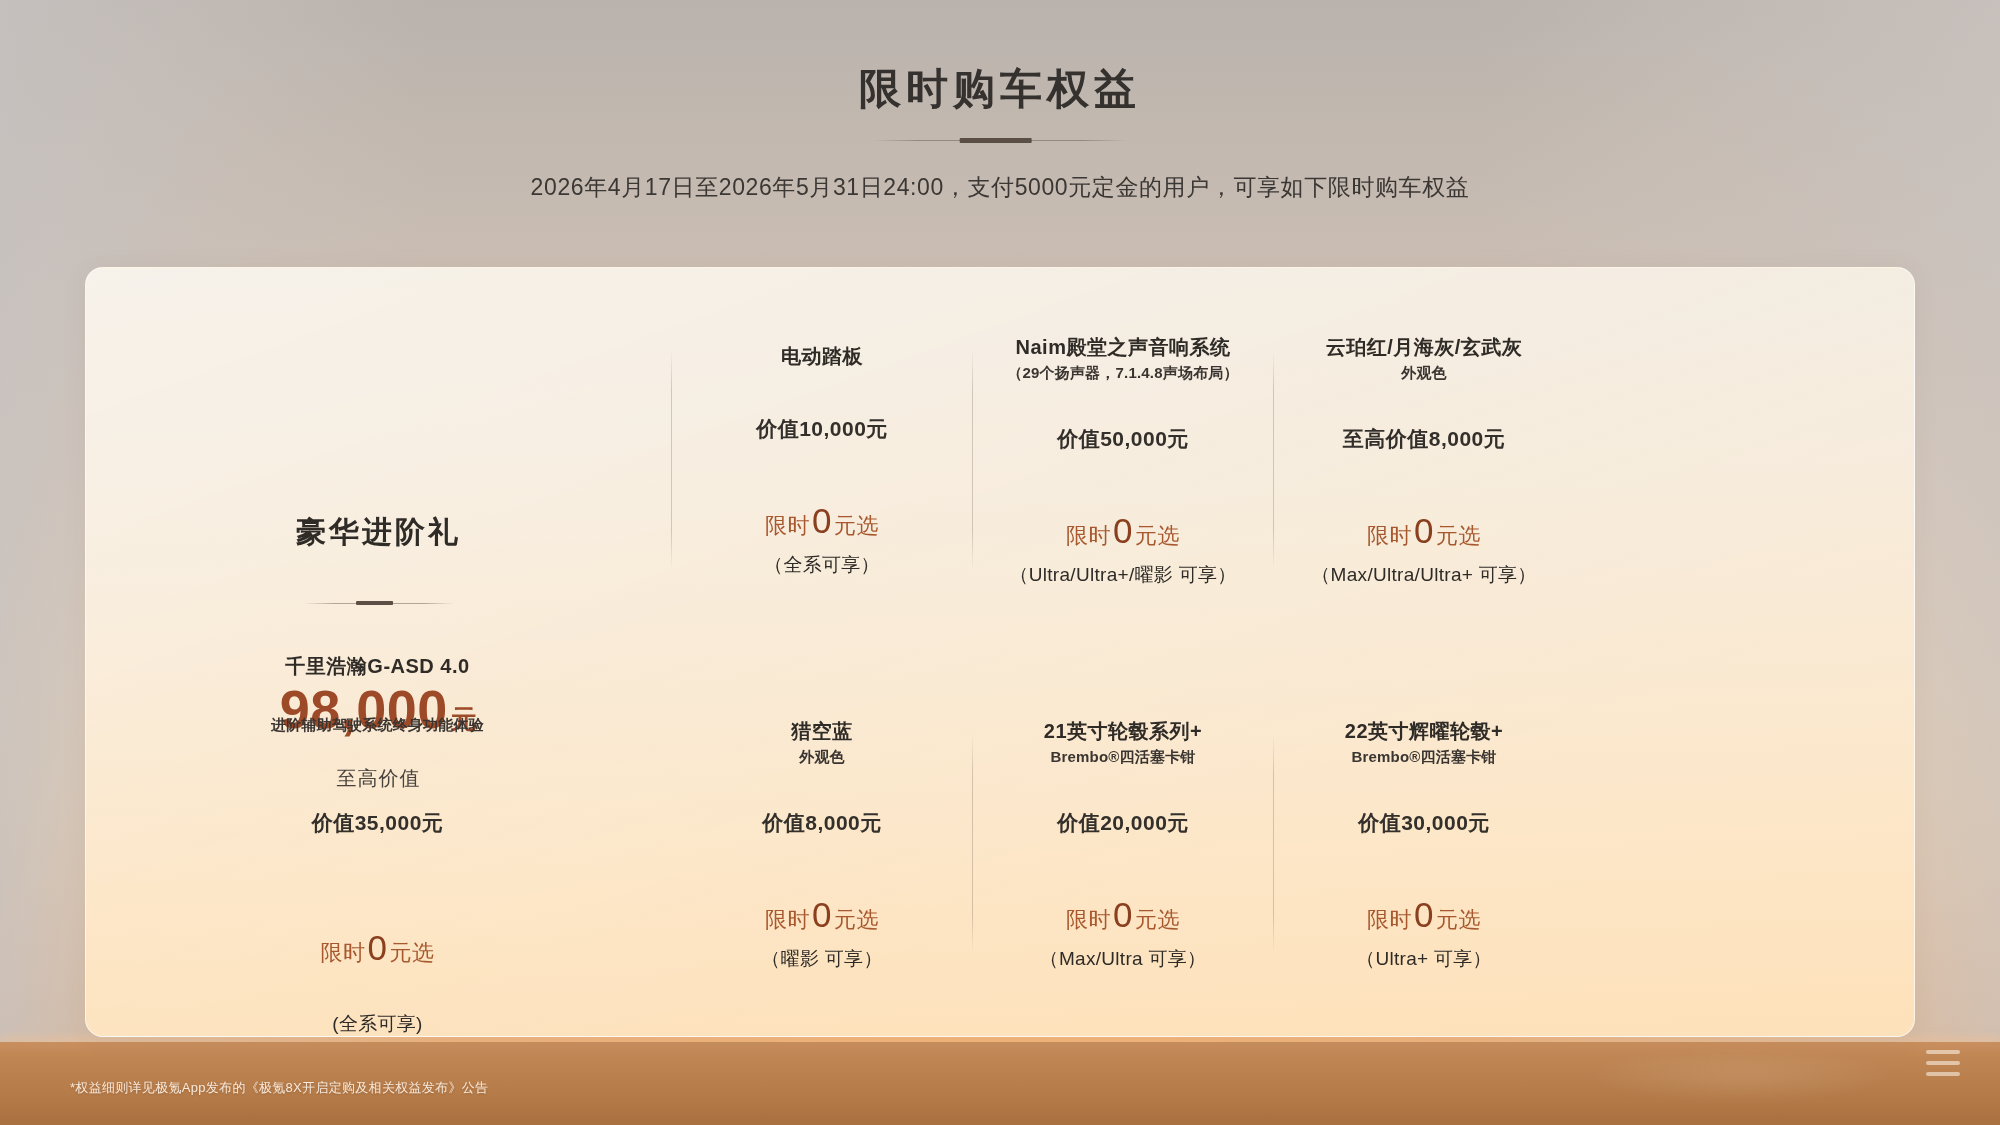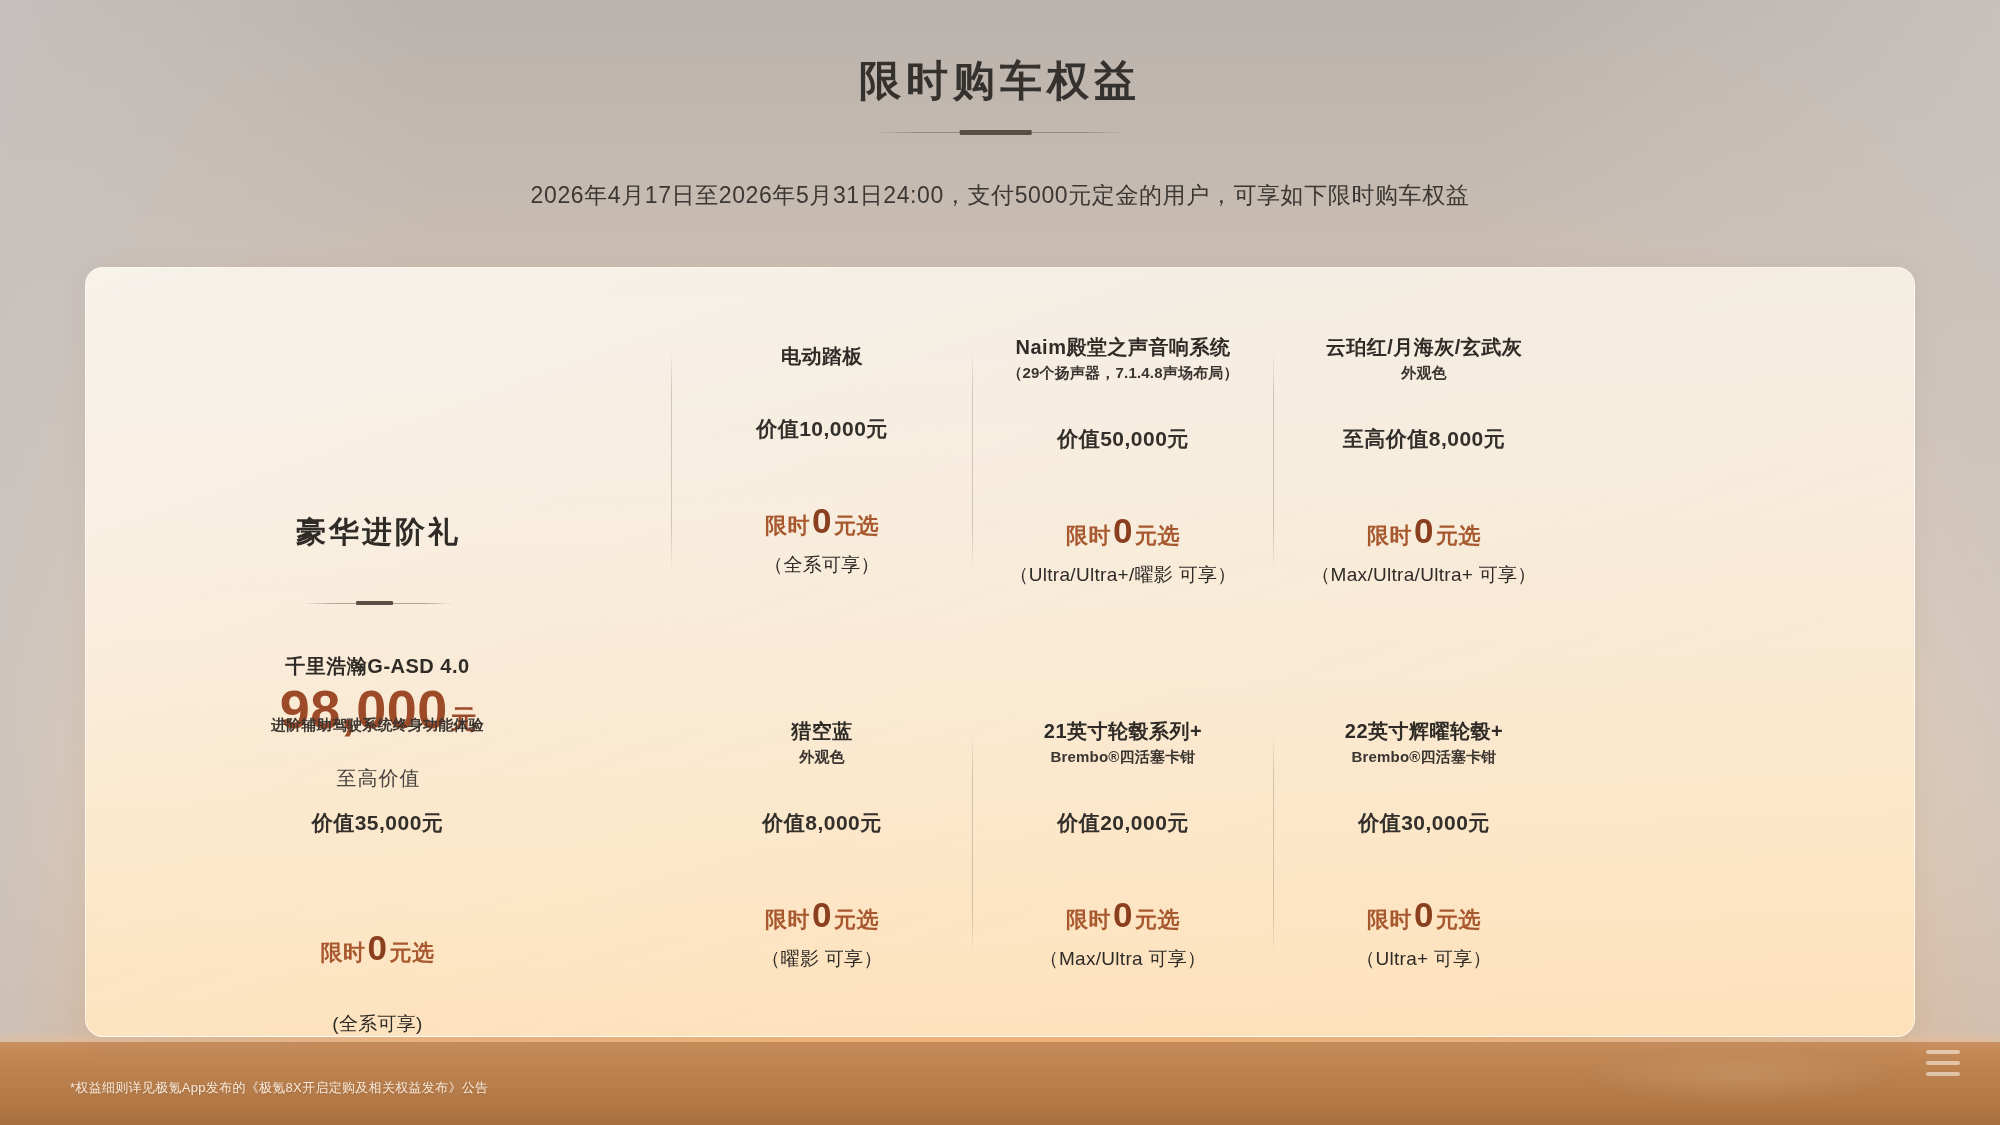--- a/index.html
+++ b/index.html
@@ -50,36 +50,36 @@
   .watermark {
     position:absolute; right:34px; bottom:10px;
     width:450px; height:78px;
     background:radial-gradient(closest-side, rgba(255,235,215,0.13), rgba(255,235,215,0) 72%);
     filter:blur(5px);
   }
   .wm-bars { position:absolute; right:40px; bottom:42px; width:34px; }
   .wm-bars i { display:block; height:4px; margin:7px 0; background:rgba(255,248,238,0.55); border-radius:2px; filter:blur(0.6px); }
 
   
-  #header { position:absolute; z-index:2; left:0; right:0; top:56px; text-align:center; }
+  #header { position:absolute; z-index:2; left:0; right:0; top:64px; text-align:center; }
   .page-title {
     font-size:42px; font-weight:700; letter-spacing:5px; color:#35312e;
     line-height:1.18;
   }
   .title-rule { position:relative; width:256px; height:10px; margin:22px auto 0; }
   .title-rule .line {
     position:absolute; top:4px; left:0; right:0; height:1.5px;
     background:linear-gradient(90deg, rgba(110,98,88,0) 0%, rgba(110,98,88,0.55) 18%, rgba(110,98,88,0.55) 82%, rgba(110,98,88,0) 100%);
   }
   .title-rule .dash {
     position:absolute; top:2px; left:50%; transform:translateX(-56%);
     width:72px; height:5px; background:#5b4e44; border-radius:1px;
   }
   .page-subtitle {
-    margin-top:42px; font-size:23px; color:#3b3734; letter-spacing:0.6px;
+    margin-top:26px; font-size:23px; color:#3b3734; letter-spacing:0.6px;
   }
 
   
   #benefit-card {
     position:absolute; z-index:2;
     left:85px; top:267px; width:1830px; height:770px;
     border-radius:18px;
     border:1px solid rgba(255,255,255,0.62);
     background:
       linear-gradient(160deg, rgba(255,255,255,0.30) 0%, rgba(255,255,255,0.05) 40%, rgba(255,255,255,0) 70%),
@@ -133,21 +133,21 @@
     display:flex; align-items:baseline; justify-content:center;
   }
   .hero-amount .unit { font-size:26px; font-weight:700; margin-left:3px; }
   .hero-sub { margin-top:13px; font-size:20px; color:#47423d; letter-spacing:1px; }
 
   
   .b-title { font-size:20px; color:#2f2b27; font-weight:700; line-height:1.45; letter-spacing:0.5px; }
   .b-note  { font-size:15px; color:#3a3531; font-weight:700; margin-top:2px; letter-spacing:0.2px; }
   .b-value { margin-top:42px; font-size:21px; color:#332f2b; font-weight:700; letter-spacing:0.5px; }
   .b-free  {
-    margin-top:60px; color:#a8582e; font-weight:700; font-size:22px;
+    margin-top:60px; color:#a8582e; font-weight:400; font-size:22px;
     display:flex; align-items:baseline; justify-content:center; letter-spacing:0.5px;
   }
   .b-free .zero { font-size:35px; color:#8a3f1e; margin:0 2px; line-height:1; }
   .b-scope { margin-top:11px; font-size:19px; color:#2f2b27; font-weight:400; letter-spacing:0.3px; }
 
   
   #footnote {
     position:absolute; z-index:3; left:70px; bottom:28px;
     font-size:13px; color:rgba(255,246,236,0.9);
     letter-spacing:0.3px; text-shadow:0 1px 2px rgba(120,70,30,0.35);

